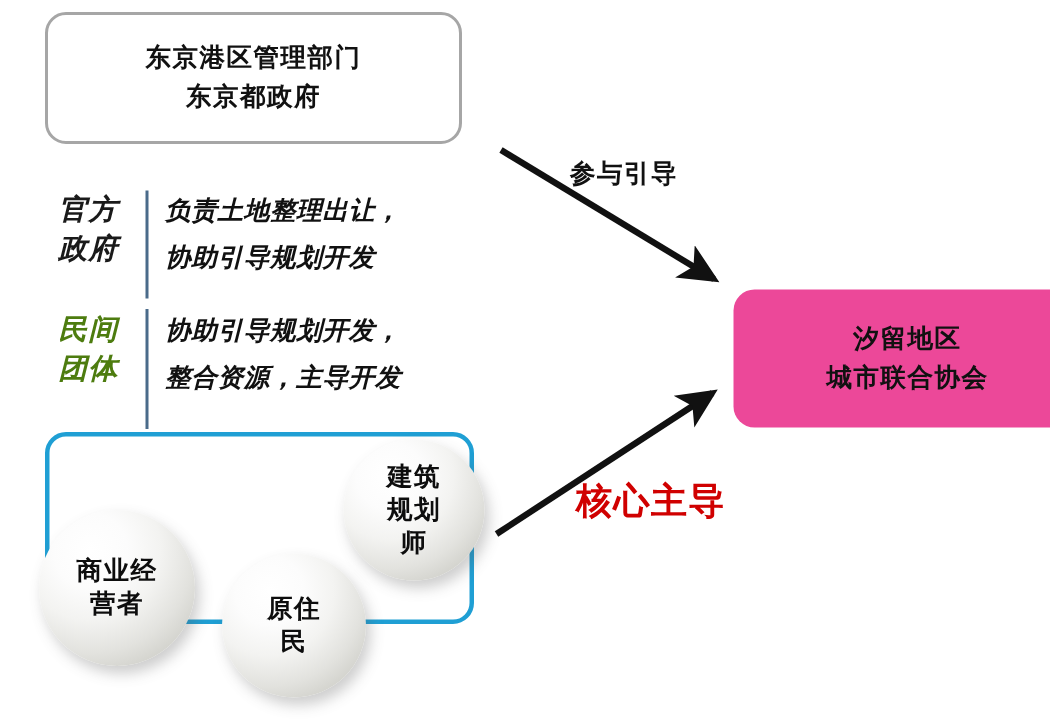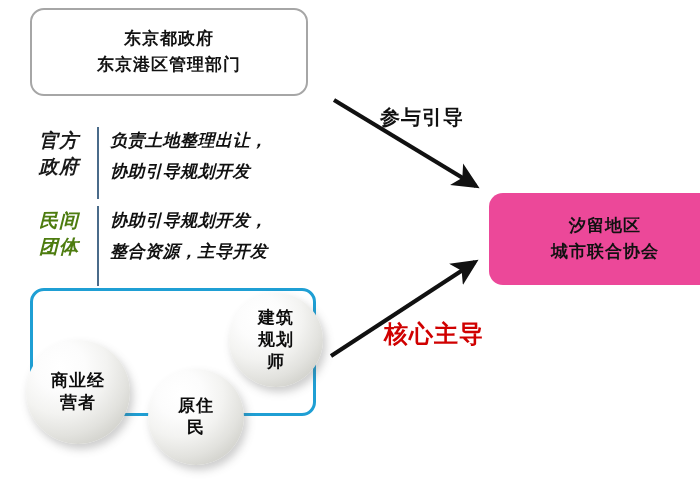--- a/index.html
+++ b/index.html
@@ -154,36 +154,36 @@
     position: absolute;
     left: 0;
     top: 0;
     width: 700px;
     height: 483px;
     pointer-events: none;
   }
 
   .arrow-caption {
     position: absolute;
-    font-size: 20px;
+    font-size: 17px;
     font-weight: bold;
     letter-spacing: 1px;
     white-space: nowrap;
   }
   .arrow-caption.top { left: 380px; top: 104px; color: #111111; }
   .arrow-caption.bottom { left: 384px; top: 318px; color: #d00000; font-size: 24px; }
 </style>
 </head>
 <body>
 
 <div id="canvas">
 
   <div class="gov-box">
+    <div class="gov-line">东京港区管理部门</div>
     <div class="gov-line">东京都政府</div>
-    <div class="gov-line">东京港区管理部门</div>
   </div>
 
   <div class="cat-label official">
     <div>官方</div>
     <div>政府</div>
   </div>
   <div class="cat-sep s1"></div>
   <div class="cat-desc d1">
     <div>负责土地整理出让，</div>
     <div>协助引导规划开发</div>

